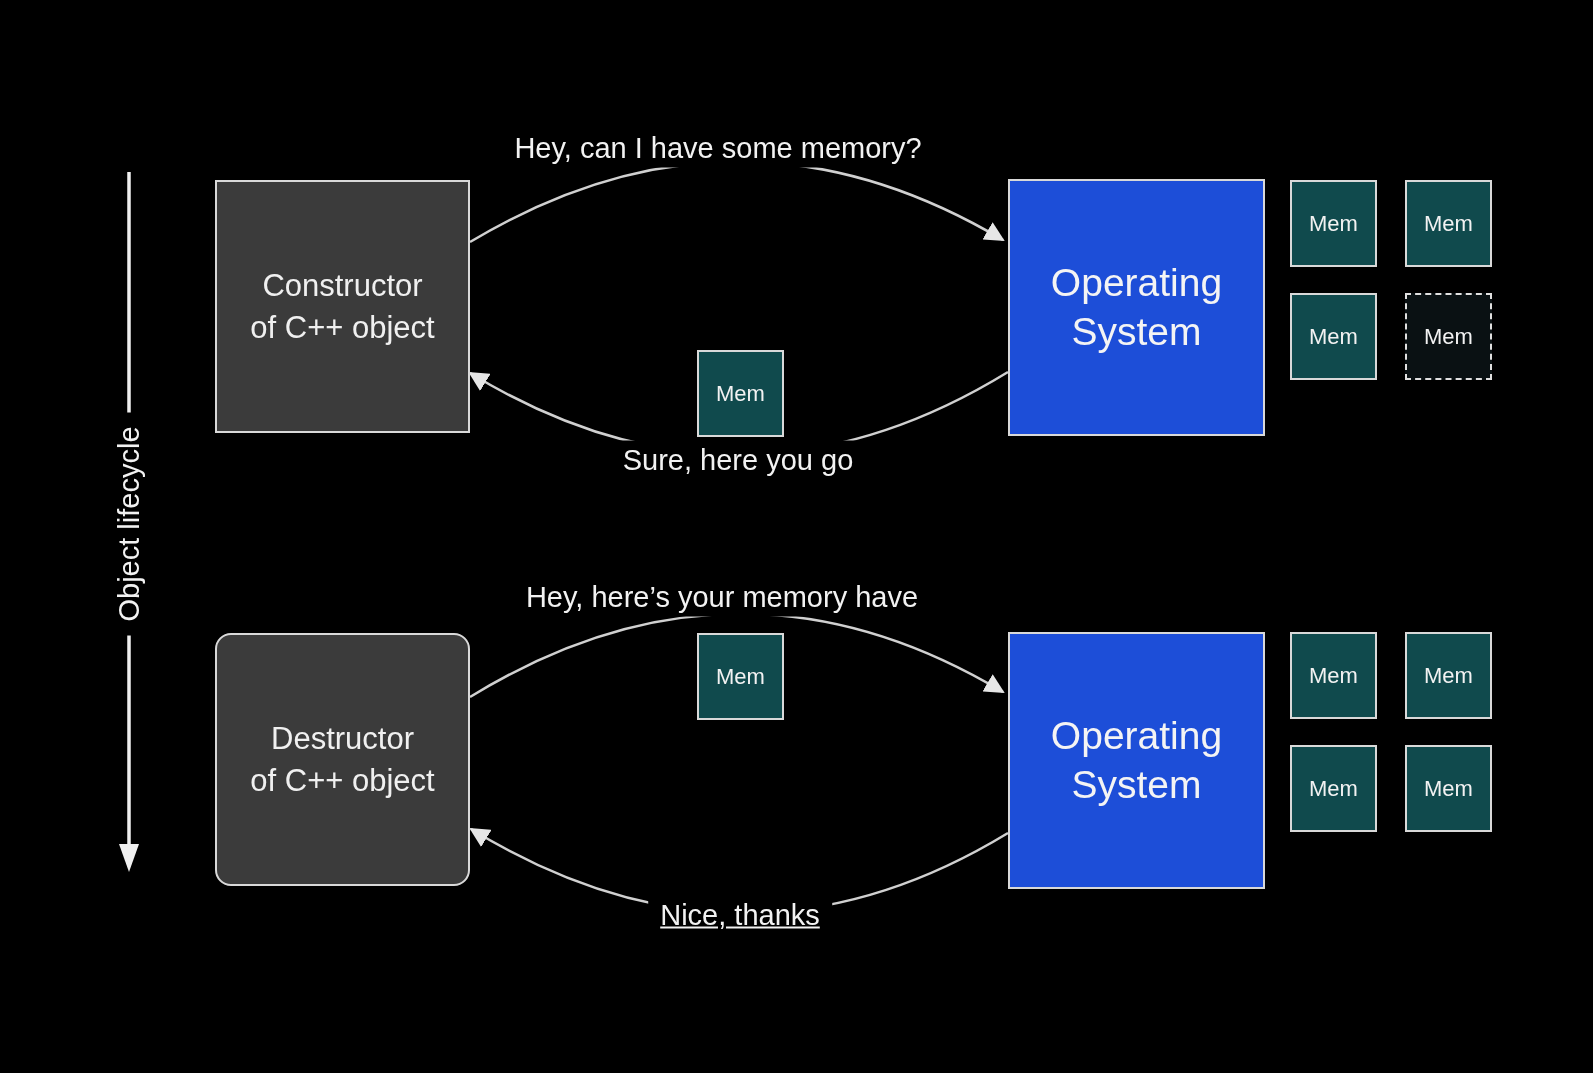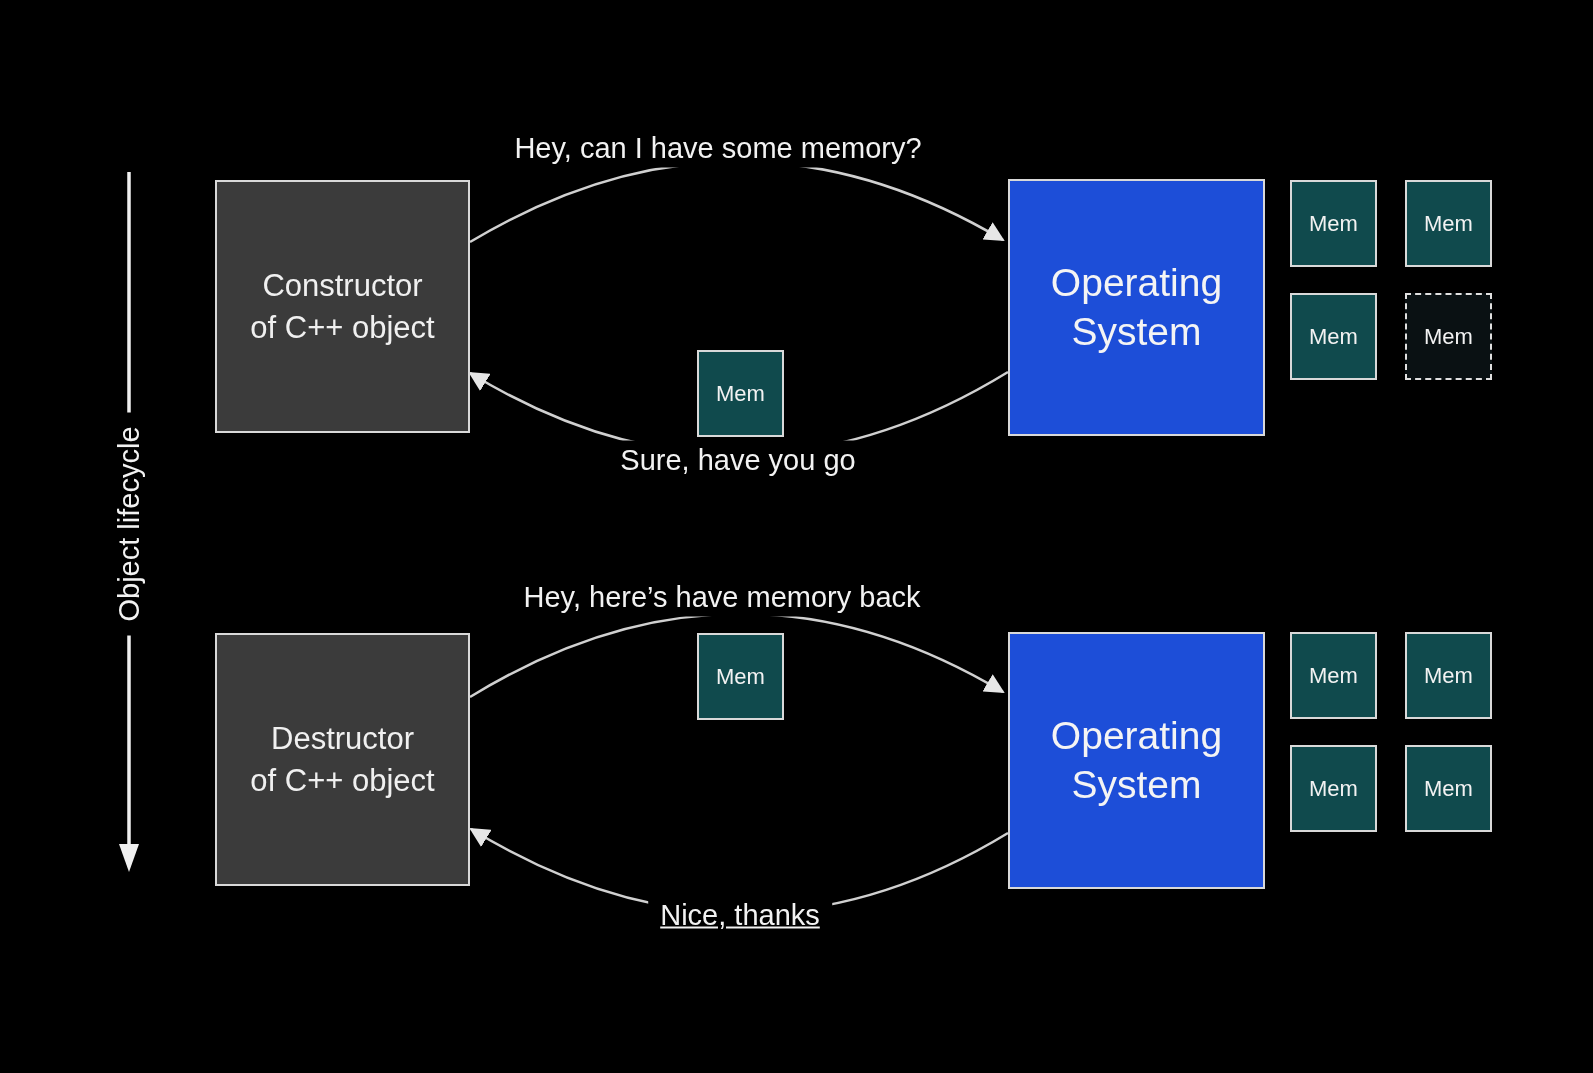--- a/index.html
+++ b/index.html
@@ -139,21 +139,21 @@
     <div class="mem-cell solid" style="left:1405px; top:180px;">
       <span>Mem</span>
     </div>
     <div class="mem-cell solid" style="left:1290px; top:293px;">
       <span>Mem</span>
     </div>
     <div class="mem-cell dashed" style="left:1405px; top:293px;">
       <span>Mem</span>
     </div>
 
-    <div class="actor-box" style="left:215px; top:633px;">
+    <div class="actor-box" style="left:215px; top:633px;border-radius:16px;">
       <div>Destructor</div>
       <div>of C++ object</div>
     </div>
 
     <div class="os-box" style="left:1008px; top:632px;">
       <div>Operating</div>
       <div>System</div>
     </div>
 
     <div class="mem-cell solid" style="left:697px; top:633px;">
@@ -168,19 +168,19 @@
     </div>
     <div class="mem-cell solid" style="left:1290px; top:745px;">
       <span>Mem</span>
     </div>
     <div class="mem-cell solid" style="left:1405px; top:745px;">
       <span>Mem</span>
     </div>
   </div>
 
   <div class="dialogue-label" style="left:718px; top:148px;">Hey, can I have some memory?</div>
-  <div class="dialogue-label" style="left:738px; top:460px;">Sure, have you go</div>
-  <div class="dialogue-label" style="left:722px; top:597px;">Hey, here’s have memory back</div>
+  <div class="dialogue-label" style="left:738px; top:460px;">Sure, here you go</div>
+  <div class="dialogue-label" style="left:722px; top:597px;">Hey, here’s your memory have</div>
   <div class="dialogue-label" style="left:740px; top:915px;text-decoration:underline;">Nice, thanks</div>
 
   <div class="lifecycle-label" style="left:129px; top:524px;">Object lifecycle</div>
 
 </div>
 
 </body></html>

